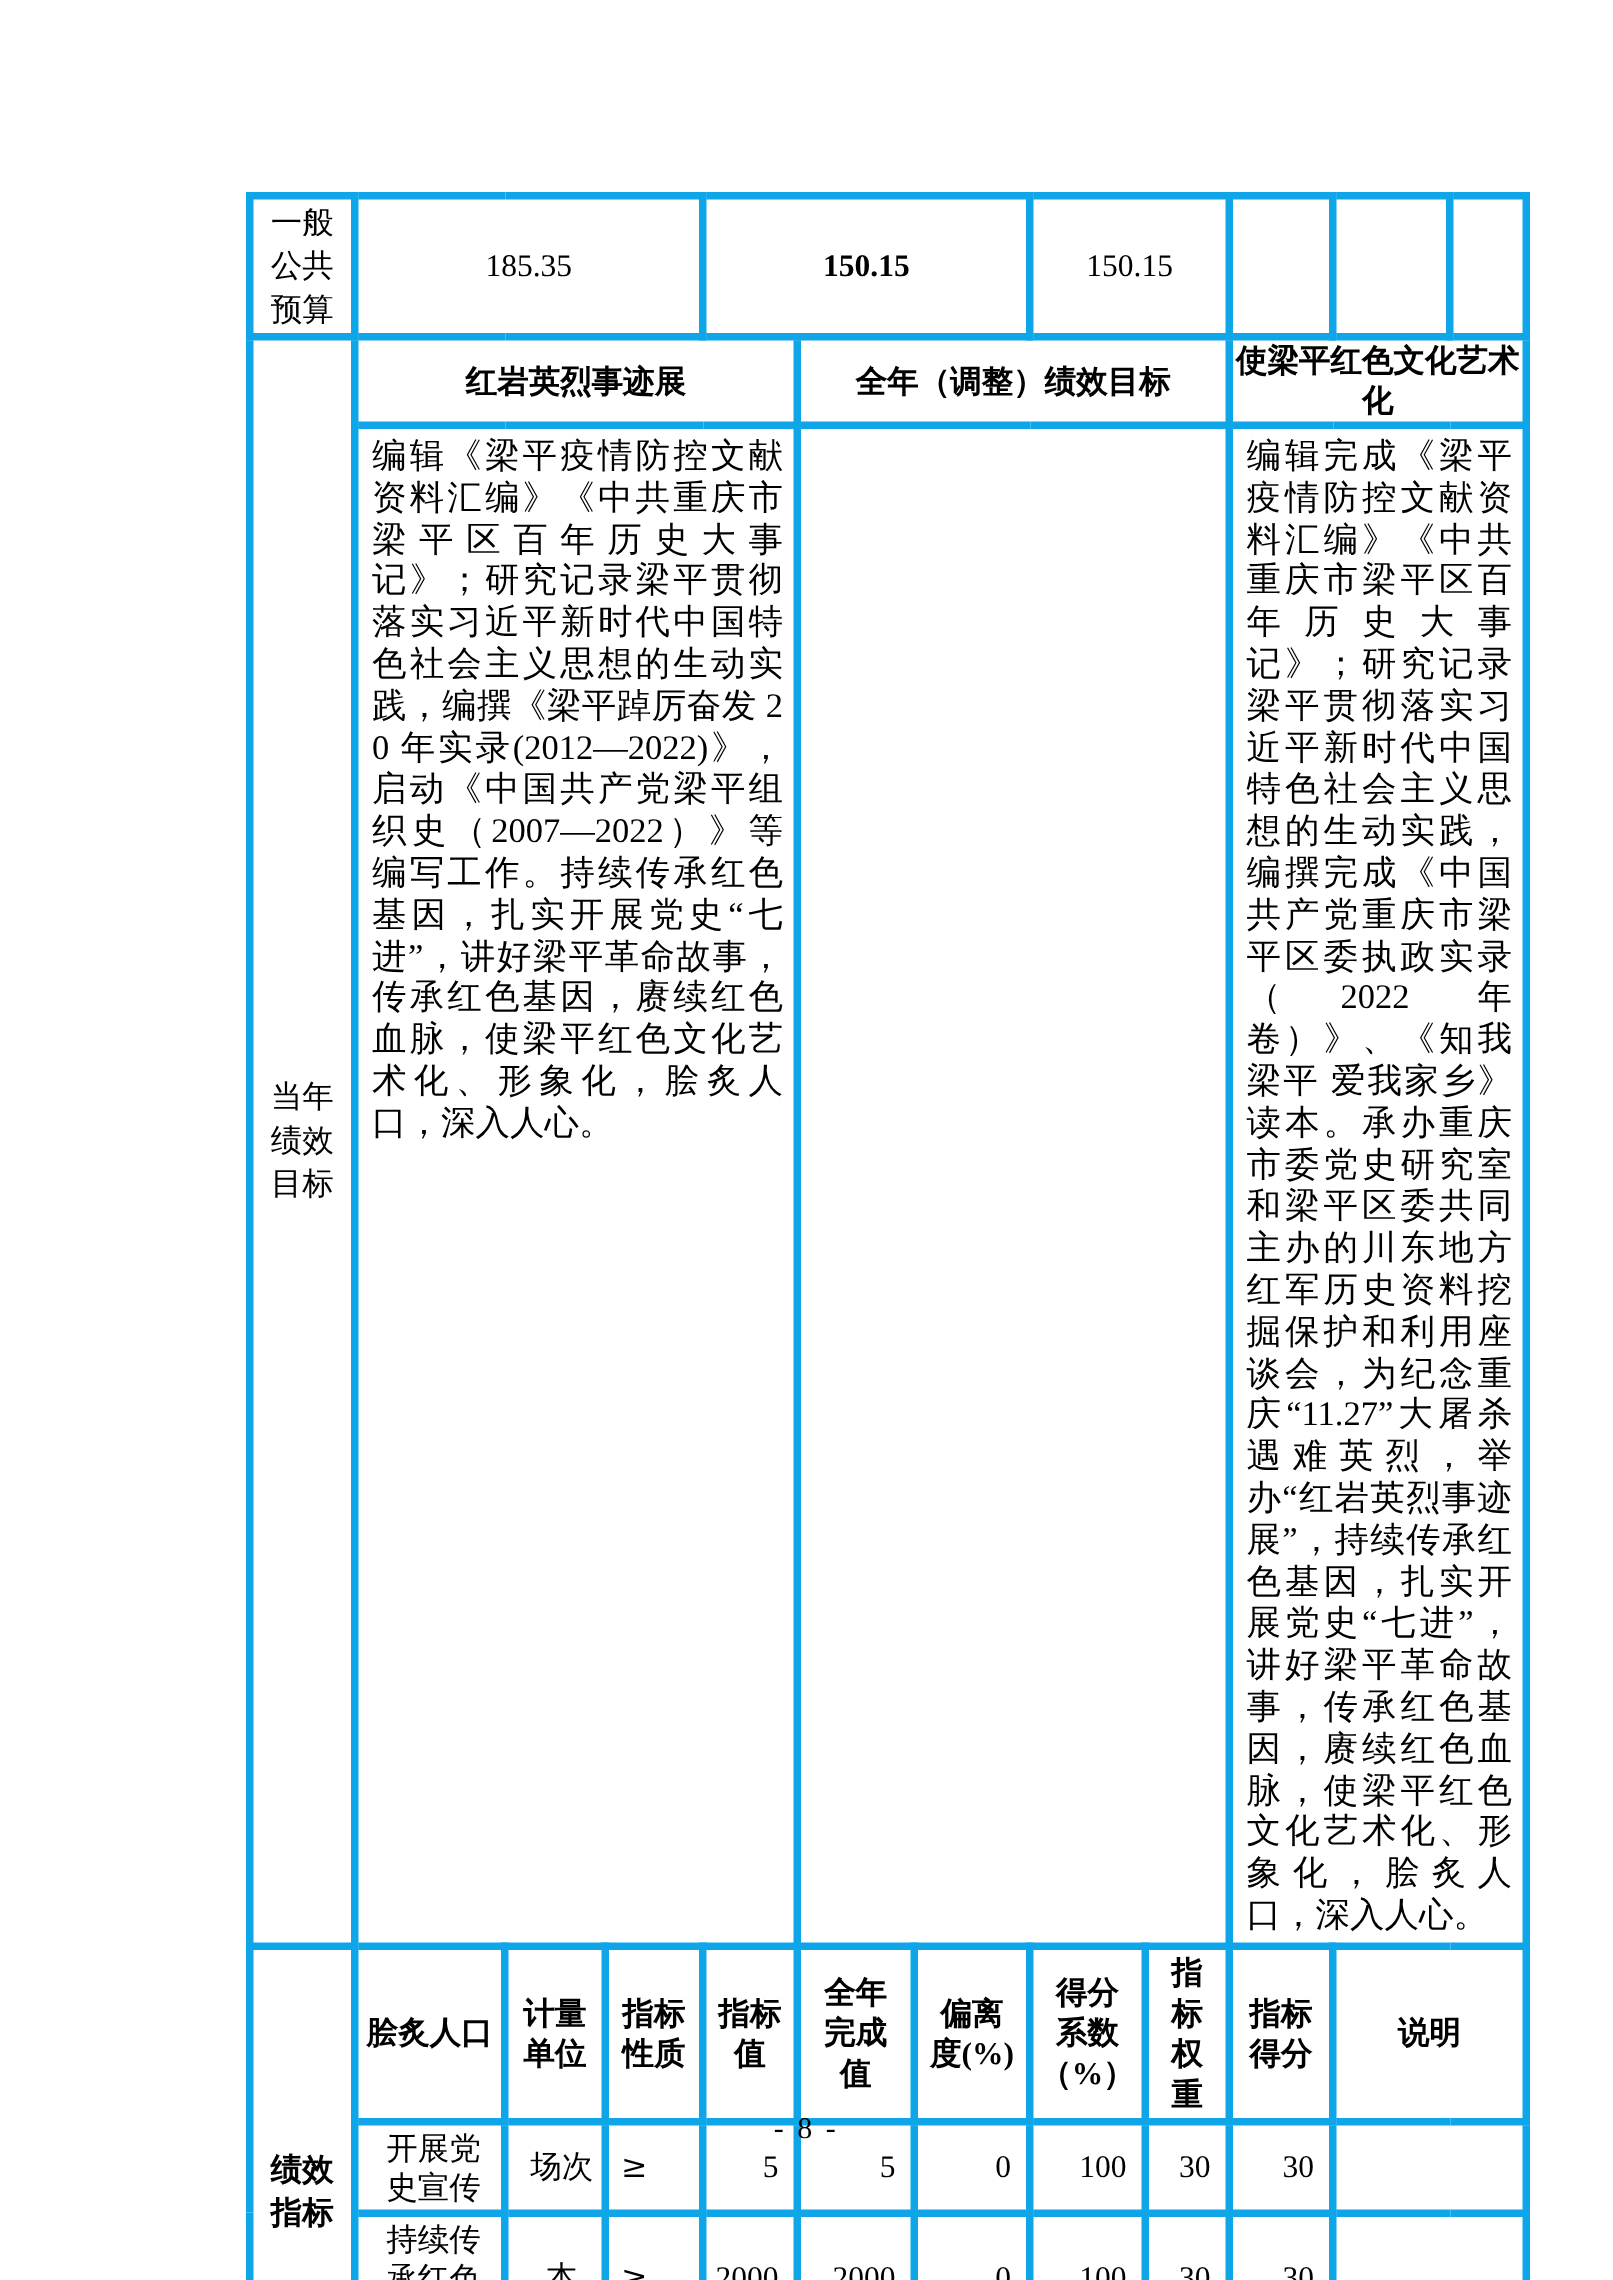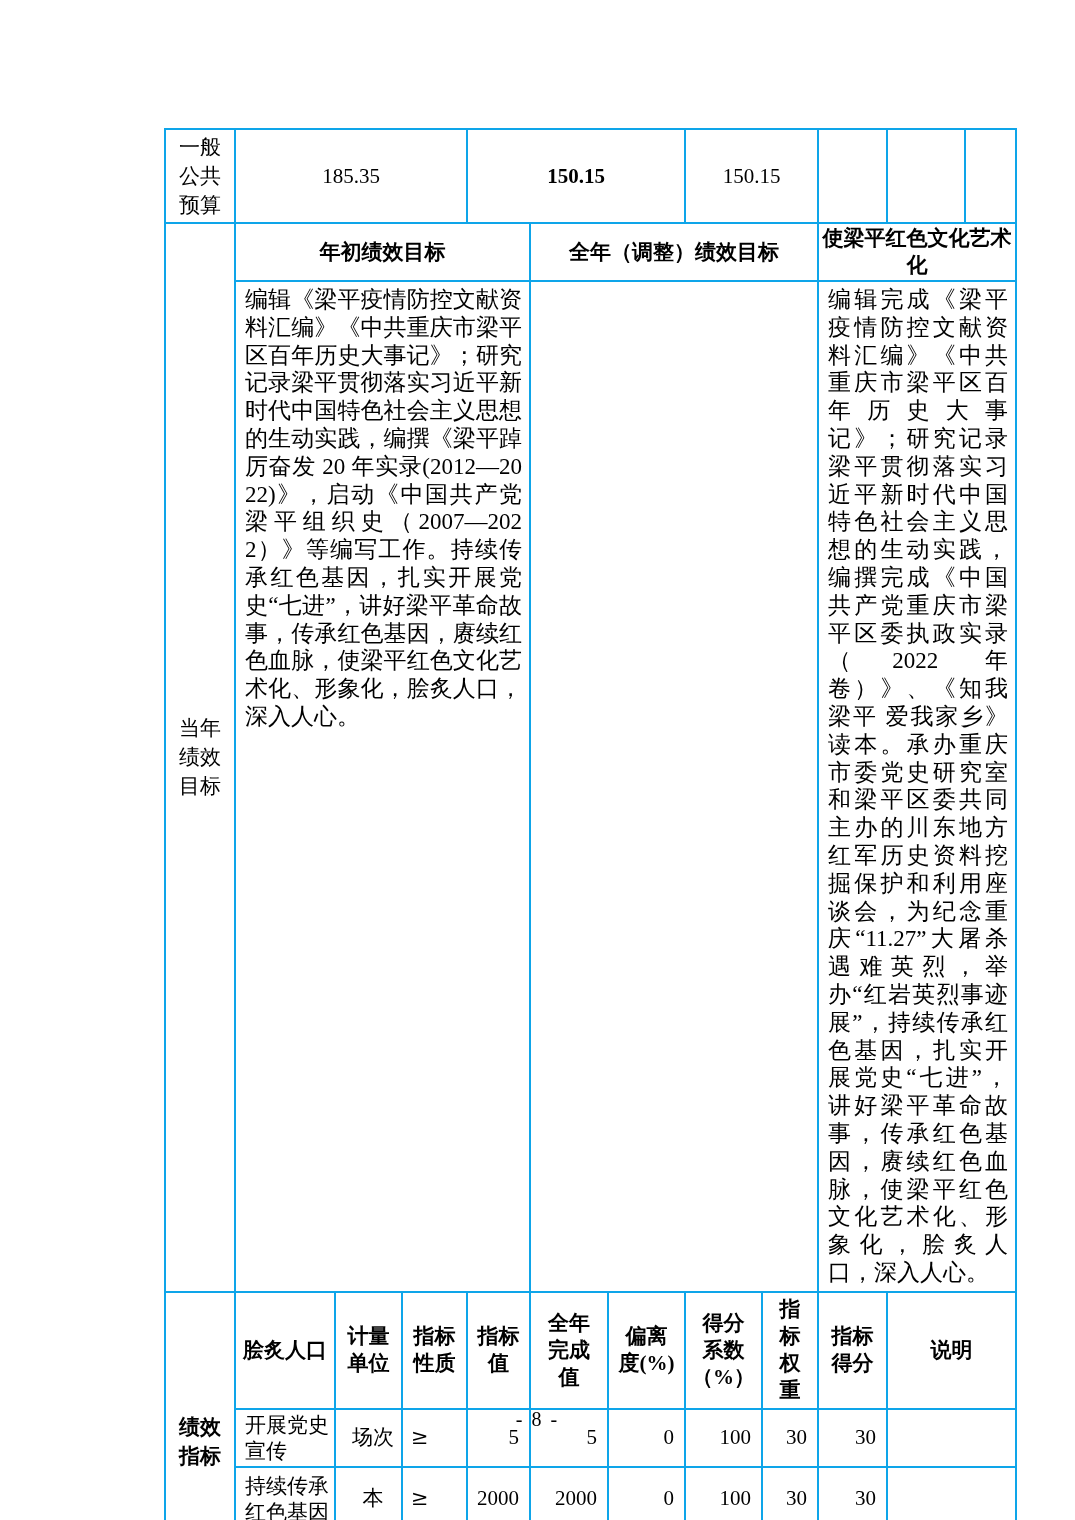--- a/index.html
+++ b/index.html
@@ -5,35 +5,35 @@
   html,body{margin:0;padding:0;}
   body{
     width:1075px;height:1520px;background:#ffffff;position:relative;
     font-family:"Liberation Serif","DejaVu Serif",serif;color:#000;
   }
   table.doc-table{
     position:absolute;left:164px;top:128px;width:851px;
     border-collapse:collapse;table-layout:fixed;
   }
   td{
-    border:2px solid #0ea5e9;padding:0;vertical-align:middle;
+    border:5px solid #0ea5e9;padding:0;vertical-align:middle;
     font-size:21px;line-height:27px;overflow:hidden;word-break:break-all;
   }
   tr.last-row td{border-bottom-width:2px;}
   .lbl{text-align:center;white-space:pre-line;line-height:29px;}
   .lbl-bold{font-weight:bold;}
   .val-center{text-align:center;}
   .bold{font-weight:bold;}
   .col-hdr{font-weight:bold;text-align:center;white-space:pre-line;line-height:27px;}
   .sec-hdr{font-weight:bold;text-align:center;line-height:27px;}
   .para{
     vertical-align:top;text-align:justify;
     padding:4px 7px 4px 9px;font-size:23px;line-height:27.8px;
   }
-  .name-cell{text-align:left;padding:2px 4px 2px 9px;line-height:26px;}
+  .name-cell{text-align:center;padding:2px 4px 2px 9px;line-height:26px;}
   .unit-cell{text-align:center;padding-left:9px;}
   .nature-cell{text-align:left;padding-left:8px;font-family:"DejaVu Serif",serif;}
   .num{text-align:right;padding-right:10px;}
   .page-num{
     position:absolute;left:0;top:1408px;width:1075px;
     text-align:center;font-size:20px;letter-spacing:2px;
   }
 </style>
 </head>
 <body>
@@ -64,21 +64,21 @@
     <td colspan="2" class="val-center">150.15</td>
     <td></td>
     <td></td>
     <td></td>
   </tr>
 
   <tr style="height:58px">
     <td rowspan="2" class="lbl">当年
 绩效
 目标</td>
-    <td colspan="4" class="sec-hdr">年初绩效目标</td>
+    <td colspan="4" class="sec-hdr">红岩英烈事迹展</td>
     <td colspan="4" class="sec-hdr">全年（调整）绩效目标</td>
     <td colspan="3" class="sec-hdr">使梁平红色文化艺术化</td>
   </tr>
 
   <tr style="height:786px">
     <td colspan="4" class="para">编辑《梁平疫情防控文献资料汇编》《中共重庆市梁平区百年历史大事记》；研究记录梁平贯彻落实习近平新时代中国特色社会主义思想的生动实践，编撰《梁平踔厉奋发 20 年实录(2012—2022)》，启动《中国共产党梁平组织史（2007—2022）》等编写工作。持续传承红色基因，扎实开展党史“七进”，讲好梁平革命故事，传承红色基因，赓续红色血脉，使梁平红色文化艺术化、形象化，脍炙人口，深入人心。</td>
     <td colspan="4" class="para"></td>
     <td colspan="3" class="para">编辑完成《梁平疫情防控文献资料汇编》《中共重庆市梁平区百年历史大事记》；研究记录梁平贯彻落实习近平新时代中国特色社会主义思想的生动实践，编撰完成《中国共产党重庆市梁平区委执政实录（2022 年卷）》、《知我梁平 爱我家乡》读本。承办重庆市委党史研究室和梁平区委共同主办的川东地方红军历史资料挖掘保护和利用座谈会，为纪念重庆“11.27”大屠杀遇难英烈，举办“红岩英烈事迹展”，持续传承红色基因，扎实开展党史“七进”，讲好梁平革命故事，传承红色基因，赓续红色血脉，使梁平红色文化艺术化、形象化，脍炙人口，深入人心。</td>
   </tr>
 

